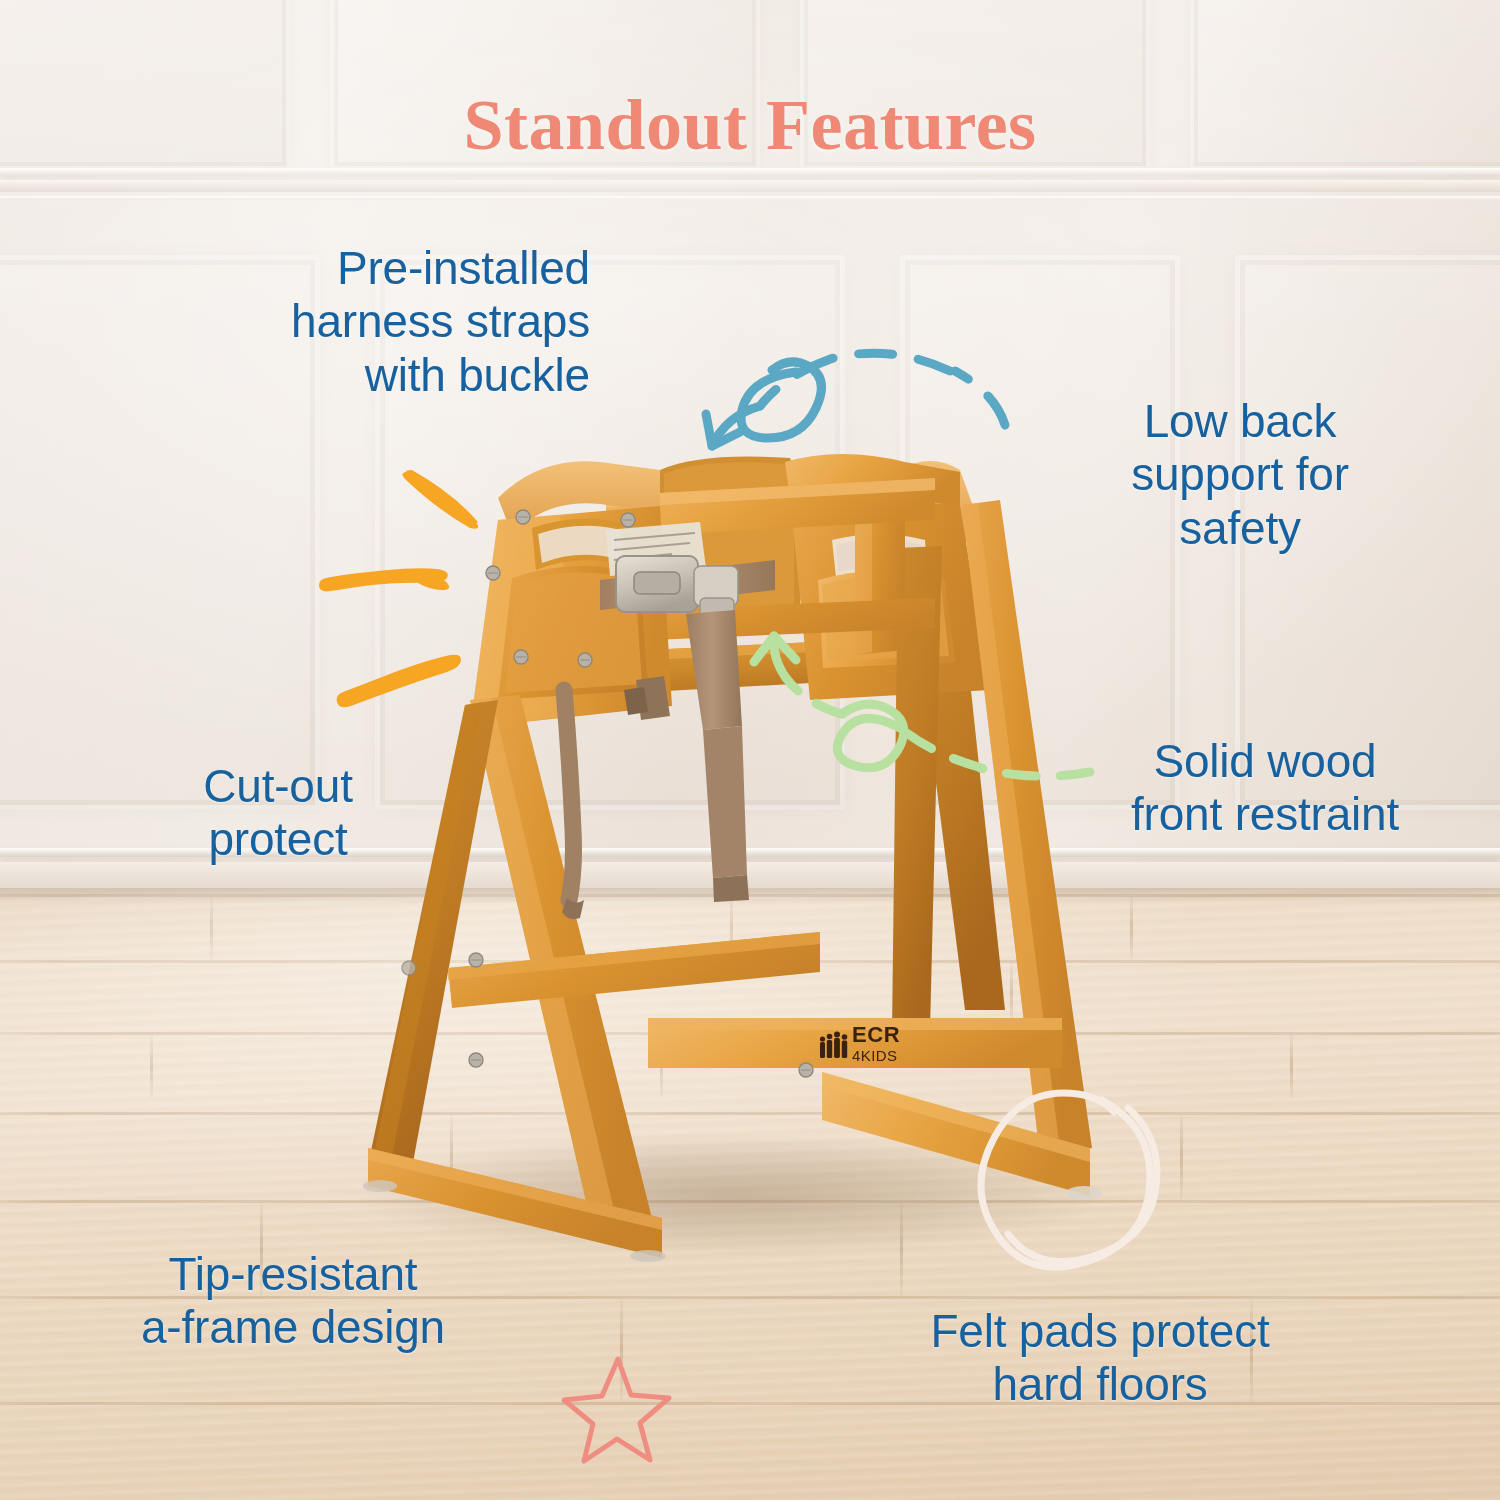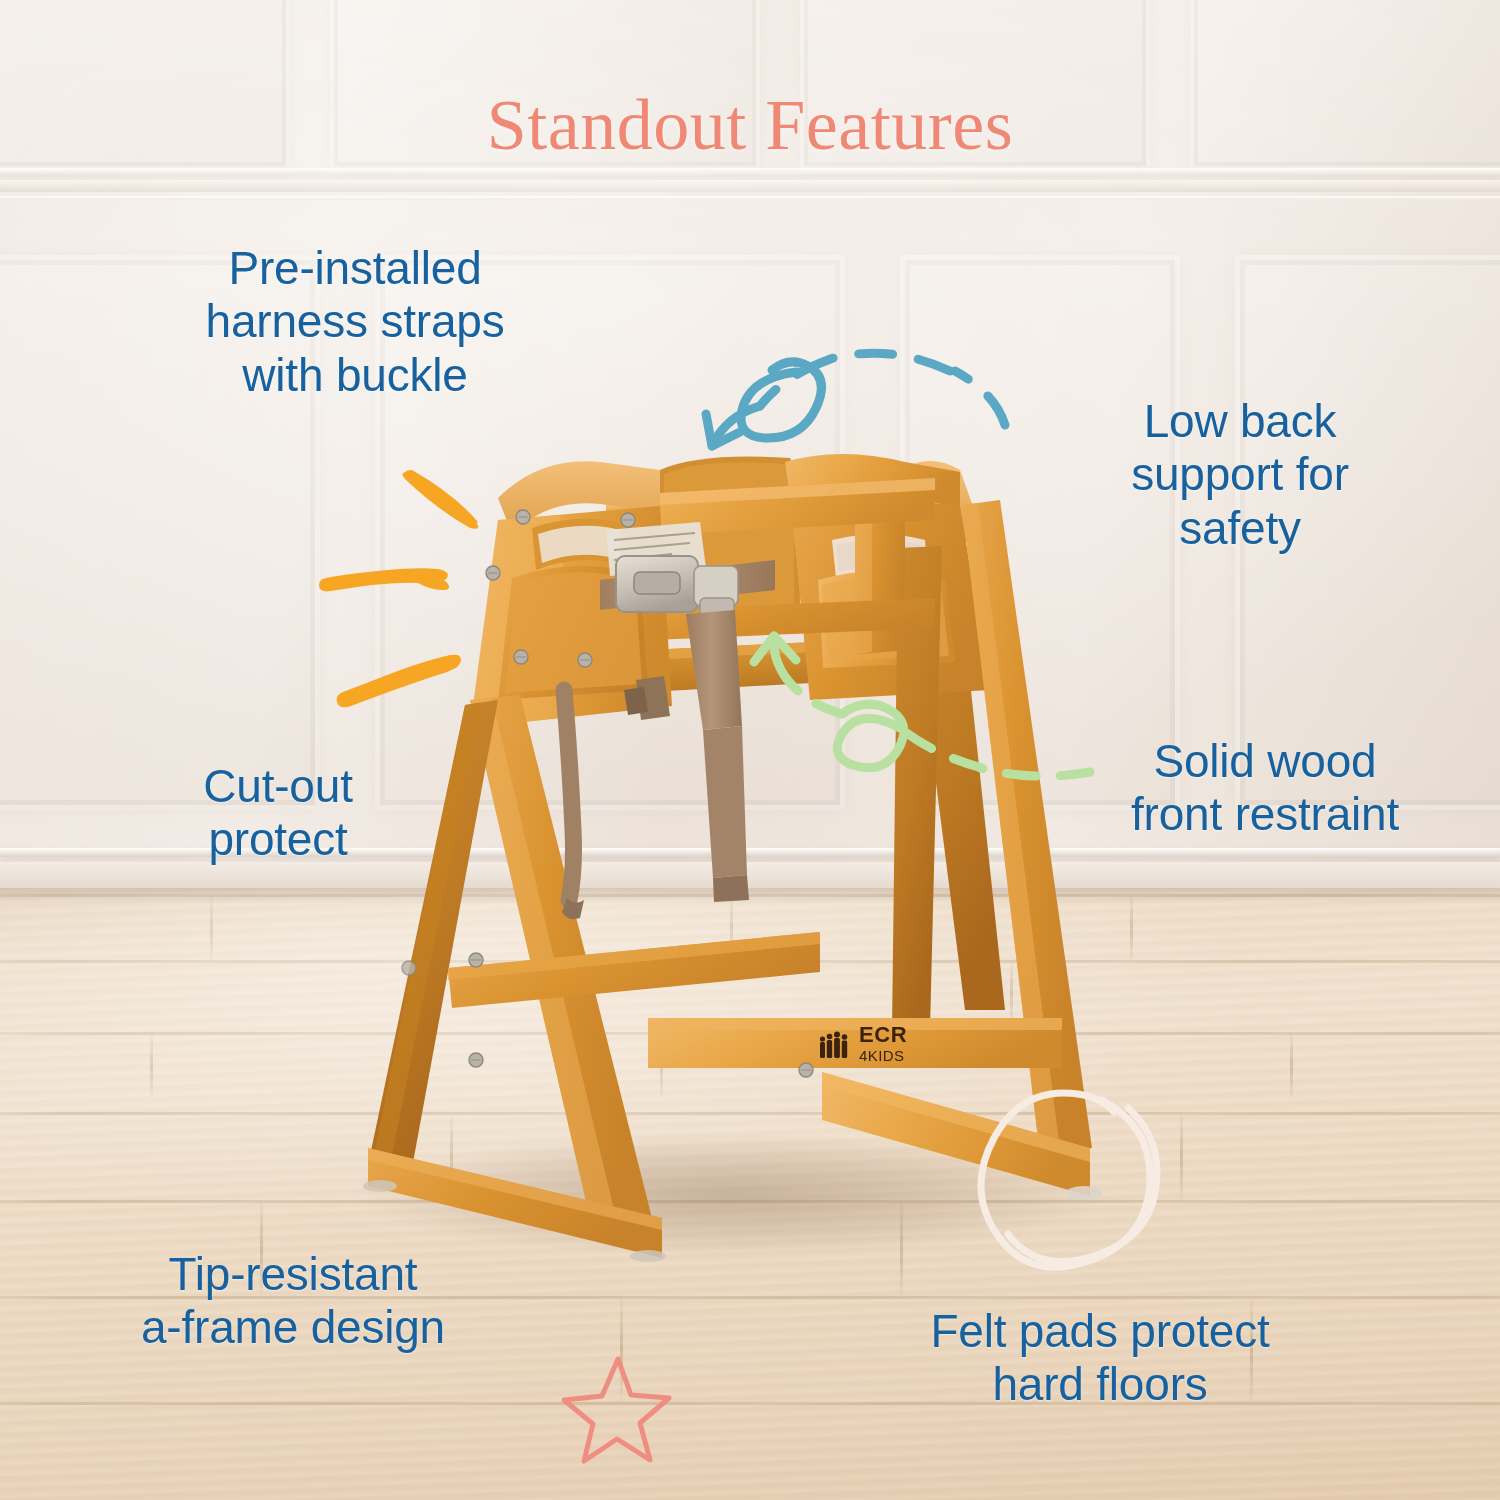--- a/index.html
+++ b/index.html
@@ -94,21 +94,21 @@
     white-space:pre-line;
   }
   .ta-c { text-align:center; }
 
   .title {
     position:absolute;
     left:0; top:84px; width:1500px;
     text-align:center;
     font-family:"Liberation Serif", serif;
     font-size:72px;
-    font-weight:400;
+    font-weight:700;
     color:#ef8874;
     letter-spacing:.5px;
     text-shadow:0 2px 5px rgba(255,255,255,.5);
   }
 
   
   #annot { position:absolute; left:0; top:0; width:1500px; height:1500px; pointer-events:none; }
 </style>
 </head>
 <body>
@@ -305,21 +305,21 @@
     <path d="M703 730 L742 726 L747 875 L713 878 Z" fill="#a38469"></path>
     <path d="M713 878 L747 875 L749 900 L714 902 Z" fill="#8d7158"></path>
 
     <path d="M564 690 Q570 760 573 830 Q575 870 569 900" stroke="#a08163" stroke-width="17" fill="none" stroke-linecap="round"></path>
     <path d="M567 898 Q575 906 584 900 L580 918 Q568 922 562 912 Z" fill="#8d7158"></path>
 
     <path d="M636 680 L664 676 L670 716 L641 720 Z" fill="#8f7359"></path>
     <path d="M624 690 L644 687 L648 712 L628 715 Z" fill="#7d6349"></path>
   </svg>
 
-  <div style="position:absolute; left:818px; top:1024px; display:flex; align-items:center; gap:7px; transform:rotate(0deg);">
+  <div style="position:absolute; left:818px; top:1024px; display:flex; align-items:center; transform:rotate(0deg);">
     <svg width="34" height="34" viewBox="0 0 34 34">
       <g fill="#3a2210">
         <circle cx="4.5" cy="12" r="2.6"></circle>
           <rect x="2" y="15" width="5" height="16" rx="1.6"></rect>
         <circle cx="11.5" cy="9.5" r="2.8"></circle>
           <rect x="8.8" y="13" width="5.4" height="18" rx="1.6"></rect>
         <circle cx="19" cy="7.5" r="3"></circle>
           <rect x="16.1" y="11" width="5.8" height="20" rx="1.7"></rect>
         <circle cx="26.5" cy="10" r="2.8"></circle>
           <rect x="23.8" y="13.4" width="5.4" height="17.6" rx="1.6"></rect>
@@ -369,21 +369,21 @@
       <path d="M1128 1108 q34 30 28 78 q-6 52 -62 70 q-56 18 -86 -22"></path>
     </g>
 
     <g fill="none" stroke="#ef8e80" stroke-width="5" stroke-linejoin="round" stroke-linecap="round">
       <path d="M618 1359 l13 36 l38 3 l-29 25 l10 37 l-33 -21 l-33 22 l9 -37 l-29 -24 l38 -4 Z"></path>
     </g>
   </svg>
 
   <div class="title">Standout Features</div>
 
-  <div class="callout ta-c" style="left:120px; top:242px; width:470px;">Pre-installed
+  <div class="callout ta-c" style="left:120px; top:242px; width:470px;text-align:right;">Pre-installed
 harness straps
 with buckle</div>
 
   <div class="callout ta-c" style="left:1040px; top:362px; width:400px;margin-top:33px;">Low back
 support for
 safety</div>
 
   <div class="callout ta-c" style="left:108px; top:760px; width:340px;">Cut-out
 protect</div>
 

